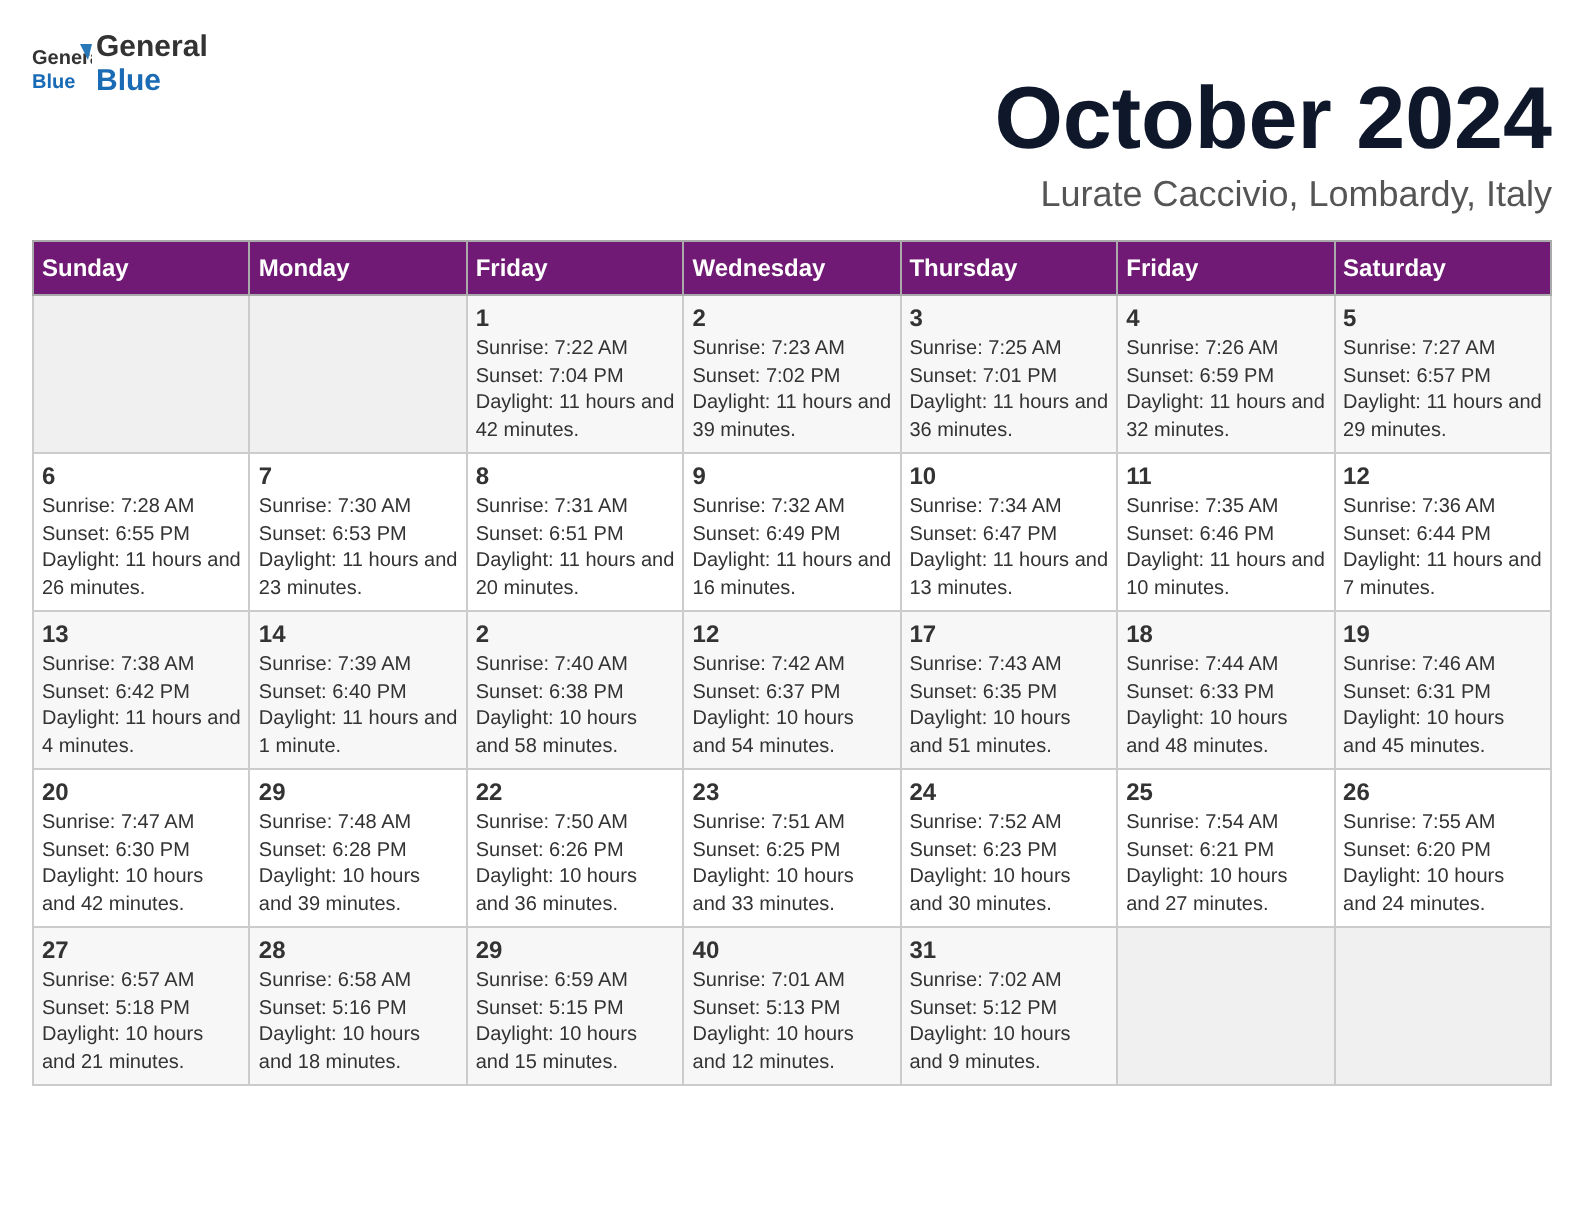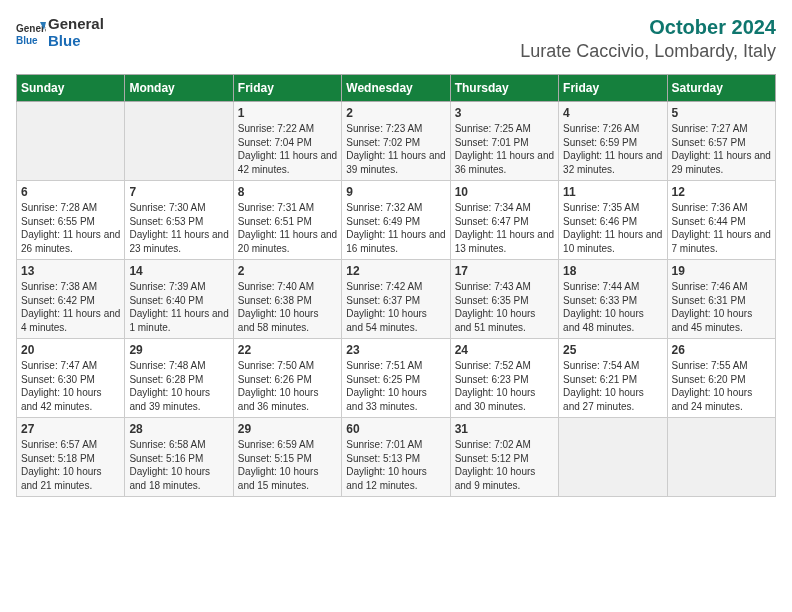--- a/index.html
+++ b/index.html
@@ -24,36 +24,37 @@
     }
     .logo-icon {
       width: 30px;
       height: 30px;
       margin-right: 2px;
     }
     .title-block {
       text-align: right;
     }
     .month-title {
-      font-size: 20px;
+      font-size: 44px;
       font-weight: bold;
-      color: #0f766e;
+      color: #0f172a;
+      margin-top: 19px;
     }
     .location {
       font-size: 18px;
       color: #555;
       margin-top: 2px;
     }
     table {
       width: 100%;
       border-collapse: collapse;
       font-size: 11px;
     }
     thead tr th {
-      background-color: #15803d;
+      background-color: #701a75;
       color: #fff;
       padding: 6px 4px;
       text-align: left;
       font-size: 12px;
       font-weight: bold;
       border: 1px solid #aaa;
     }
     tbody tr td {
       border: 1px solid #ccc;
       padding: 4px 4px;
@@ -352,21 +353,21 @@
         </td>
         <td>
           <span class="day-number">29</span>
         <div class="day-info">
           Sunrise: 6:59 AM<br>
           Sunset: 5:15 PM<br>
           Daylight: 10 hours and 15 minutes.
         </div>
         </td>
         <td>
-          <span class="day-number">60</span>
+          <span class="day-number">40</span>
         <div class="day-info">
           Sunrise: 7:01 AM<br>
           Sunset: 5:13 PM<br>
           Daylight: 10 hours and 12 minutes.
         </div>
         </td>
         <td>
           <span class="day-number">31</span>
         <div class="day-info">
           Sunrise: 7:02 AM<br>

